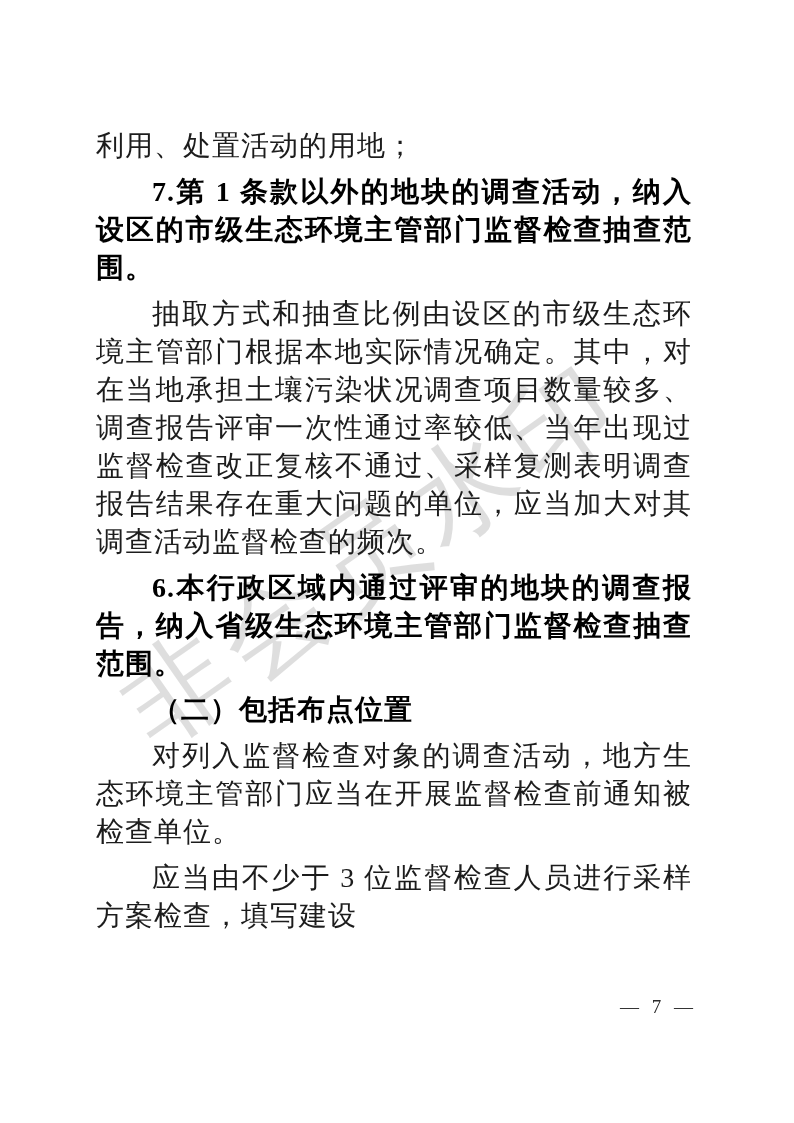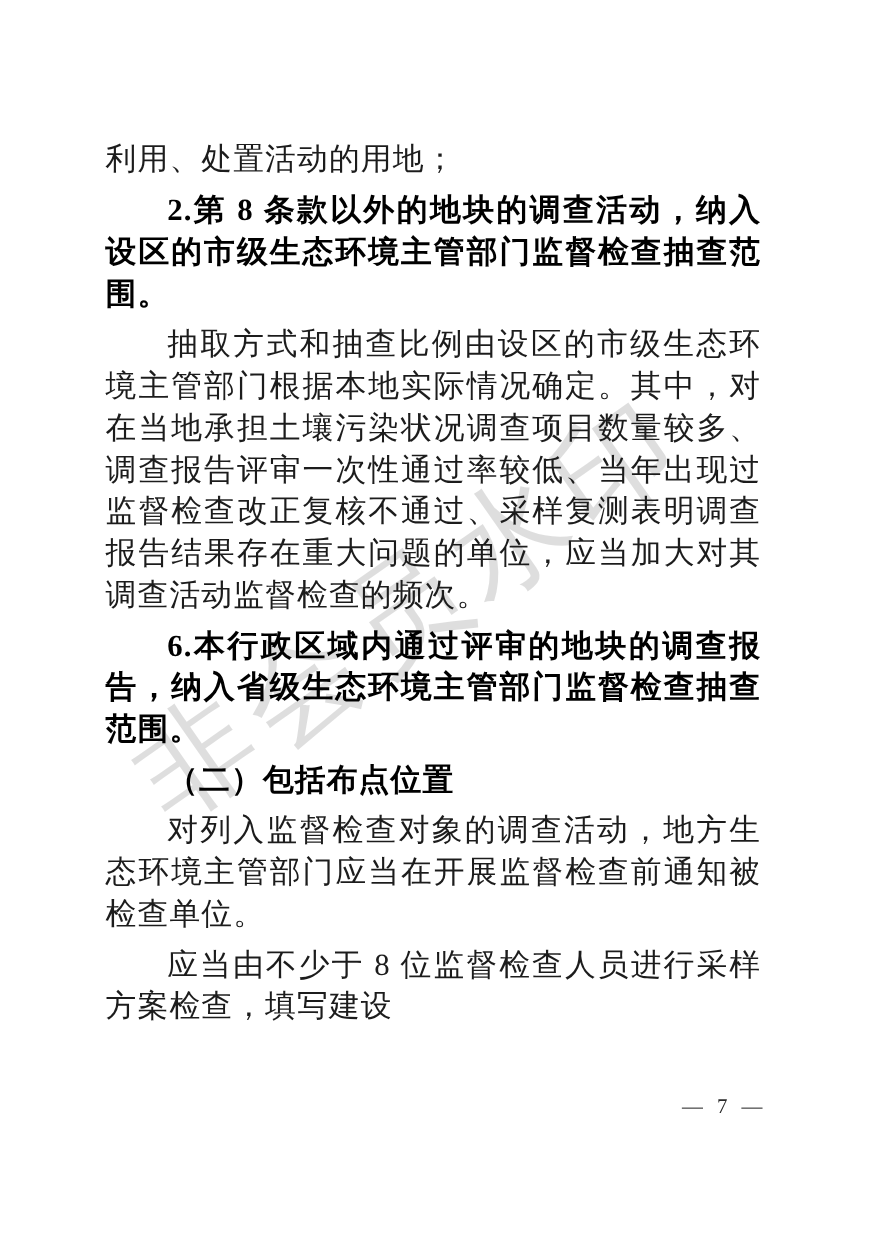--- a/index.html
+++ b/index.html
@@ -67,22 +67,22 @@
 </style>
 </head>
 <body>
 
 <div class="page">
   <div class="watermark">非会员水印</div>
 
   <div class="content" id="doc-content">
 
   <p class="">利用、处置活动的用地；</p>
-      <p class="indent bold">2.第 8 条款以外的地块的调查活动，纳入设区的市级生态环境主管部门监督检查抽查范围。</p>
+      <p class="indent bold">7.第 1 条款以外的地块的调查活动，纳入设区的市级生态环境主管部门监督检查抽查范围。</p>
       <p class="indent">抽取方式和抽查比例由设区的市级生态环境主管部门根据本地实际情况确定。其中，对在当地承担土壤污染状况调查项目数量较多、调查报告评审一次性通过率较低、当年出现过监督检查改正复核不通过、采样复测表明调查报告结果存在重大问题的单位，应当加大对其调查活动监督检查的频次。</p>
       <p class="indent bold">6.本行政区域内通过评审的地块的调查报告，纳入省级生态环境主管部门监督检查抽查范围。</p>
       <p class="indent bold">（二）包括布点位置</p>
       <p class="indent">对列入监督检查对象的调查活动，地方生态环境主管部门应当在开展监督检查前通知被检查单位。</p>
-      <p class="indent">应当由不少于 8 位监督检查人员进行采样方案检查，填写建设</p>
+      <p class="indent">应当由不少于 3 位监督检查人员进行采样方案检查，填写建设</p>
     </div>
 
   <div class="pagenum">— 7 —</div>
 </div>
 
 </body></html>

